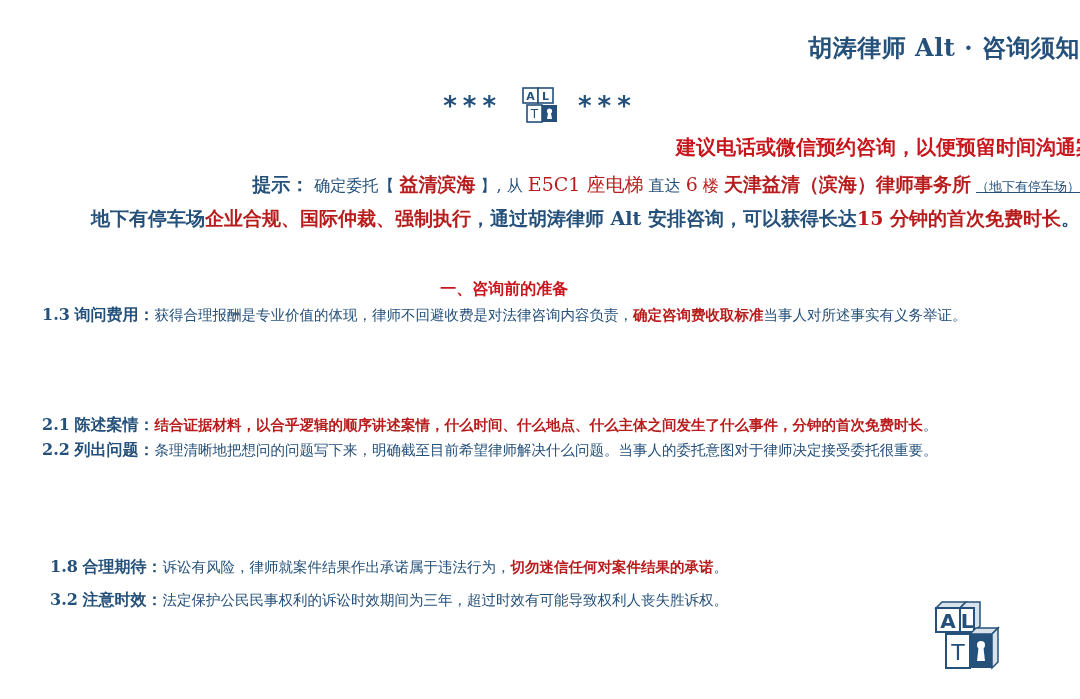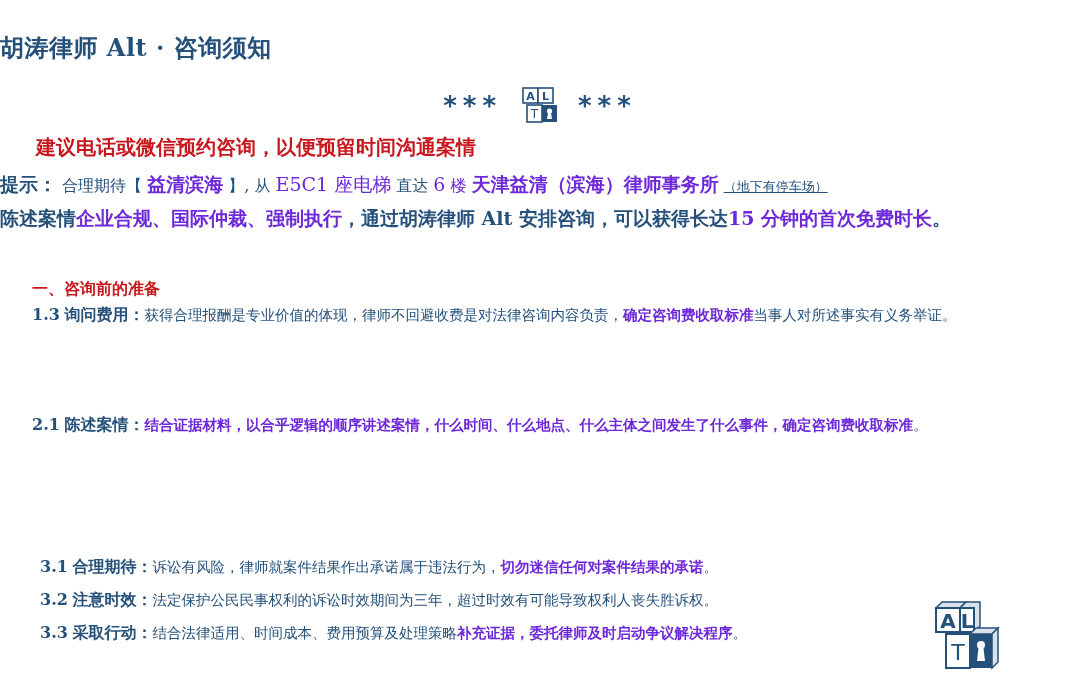--- a/index.html
+++ b/index.html
@@ -1,33 +1,33 @@
 <!DOCTYPE html>
 <html><head>
 <meta charset="utf-8">
 <style>
   html, body { margin: 0; padding: 0; }
   body {
     width: 1080px; height: 699px; background: #ffffff; overflow: hidden;
     font-family: "DejaVu Serif", "Liberation Serif", serif;
     color: #1f4e79; position: relative;
   }
-  .red { color: #6d28d9; }
+  .red { color: #b91c1c; }
   .b { font-weight: bold; }
-  .center { position: absolute; left: 0; width: 1080px; text-align: left; white-space: nowrap; }
+  .center { position: absolute; left: 0; width: 1080px; text-align: right; white-space: nowrap; }
   #title { top: 32px; font-size: 24px; font-weight: bold; color: #24507a; letter-spacing: 0.5px; }
   #divider { top: 86px; height: 40px; display: flex; justify-content: center; align-items: center; gap: 18px; }
   .stars { font-size: 26px; font-weight: bold; color: #24507a; letter-spacing: 6px; font-family: "DejaVu Sans", sans-serif; }
   #subtitle { top: 134px; font-size: 20px; font-weight: bold; color: #c8161d; padding-left: 36px; }
   #hint { top: 172px; font-size: 16px; color: #24507a; }
   #hint .lg { font-size: 19px; }
   #hint .sm { font-size: 13px; text-decoration: underline; }
   #focus { top: 206px; font-size: 19px; font-weight: bold; color: #24507a; }
 
-  .section { position: absolute; left: 32px; }
+  .section { position: absolute; left: 42px; text-align: center; }
   .sec-h { font-size: 16px; font-weight: bold; color: #c8161d; margin: 0; height: 26px; line-height: 26px; }
   .item { font-size: 14.5px; color: #24507a; white-space: nowrap; height: 25px; line-height: 25px; }
   .item .num { font-weight: bold; font-size: 16px; }
   .item .key { font-weight: bold; font-size: 16px; }
   #sec1 { top: 276px; }
   #sec2 { top: 412px; }
   #sec3 { top: 548px; }
   #sec3 .item { margin-left: 8px; height: 29px; line-height: 29px; margin-top: 4px; }
   #sec3 .items { margin-top: 4px; }
 
@@ -51,67 +51,67 @@
     <circle cx="29.5" cy="25" r="2.6" fill="#fff"></circle>
     <path d="M28 27 L31 27 L32 33 L27 33 Z" fill="#fff"></path>
   </svg>
   <span class="stars">***</span>
 </div>
 
 <div id="subtitle" class="center">建议电话或微信预约咨询，以便预留时间沟通案情</div>
 
 <div id="hint" class="center">
   <span class="b lg">提示：</span>
-  <span>合理期待【</span>
+  <span>确定委托【</span>
   <span class="red b lg">益清滨海</span>
   <span>】, 从</span>
   <span class="red lg">E5C1 座电梯</span>
   <span>直达</span>
   <span class="red lg">6</span>
   <span class="red">楼</span>
   <span class="red b lg">天津益清（滨海）律师事务所</span>
   <span class="sm">（地下有停车场）</span>
 </div>
 
 <div id="focus" class="center">
-  <span>陈述案情</span><span class="red">企业合规、国际仲裁、强制执行</span><span>，通过胡涛律师 Alt 安排咨询，可以获得长达</span><span class="red">15 分钟的首次免费时长</span><span>。</span>
+  <span>地下有停车场</span><span class="red">企业合规、国际仲裁、强制执行</span><span>，通过胡涛律师 Alt 安排咨询，可以获得长达</span><span class="red">15 分钟的首次免费时长</span><span>。</span>
 </div>
 
 <div id="sec1" class="section">
   <div class="sec-h">一、咨询前的准备</div>
   <div class="items">
     <div class="item">
       <span class="num">1.3</span>
       <span class="key">询问费用：</span><span>获得合理报酬是专业价值的体现，律师不回避收费是对法律咨询内容负责，</span><span class="red b">确定咨询费收取标准</span><span>当事人对所述事实有义务举证。</span>
     </div>
   </div>
 </div>
 
 <div id="sec2" class="section">
   <div class="items">
     <div class="item">
       <span class="num">2.1</span>
-      <span class="key">陈述案情：</span><span class="red b">结合证据材料，以合乎逻辑的顺序讲述案情，什么时间、什么地点、什么主体之间发生了什么事件，确定咨询费收取标准</span><span>。</span>
+      <span class="key">陈述案情：</span><span class="red b">结合证据材料，以合乎逻辑的顺序讲述案情，什么时间、什么地点、什么主体之间发生了什么事件，分钟的首次免费时长</span><span>。</span>
+    </div>
+    <div class="item">
+      <span class="num">2.2</span>
+      <span class="key">列出问题：</span><span>条理清晰地把想问的问题写下来，明确截至目前希望律师解决什么问题。当事人的委托意图对于律师决定接受委托很重要。</span>
     </div>
   </div>
 </div>
 
 <div id="sec3" class="section">
   <div class="items">
     <div class="item">
-      <span class="num">3.1</span>
+      <span class="num">1.8</span>
       <span class="key">合理期待：</span><span>诉讼有风险，律师就案件结果作出承诺属于违法行为，</span><span class="red b">切勿迷信任何对案件结果的承诺</span><span>。</span>
     </div>
     <div class="item">
       <span class="num">3.2</span>
       <span class="key">注意时效：</span><span>法定保护公民民事权利的诉讼时效期间为三年，超过时效有可能导致权利人丧失胜诉权。</span>
-    </div>
-    <div class="item">
-      <span class="num">3.3</span>
-      <span class="key">采取行动：</span><span>结合法律适用、时间成本、费用预算及处理策略</span><span class="red b">补充证据，委托律师及时启动争议解决程序</span><span>。</span>
     </div>
   </div>
 </div>
 
 <svg id="logo-big" width="72" height="76" viewBox="0 0 72 76">
 
   <polygon points="6,8 12,2 36,2 30,8" fill="#d9e2ea" stroke="#24507a" stroke-width="1.5"></polygon>
   <rect x="6" y="8" width="24" height="24" fill="#fff" stroke="#24507a" stroke-width="2"></rect>
   <text x="18" y="28" font-size="20" font-weight="bold" fill="#24507a" text-anchor="middle" font-family="DejaVu Sans, sans-serif">A</text>
 

